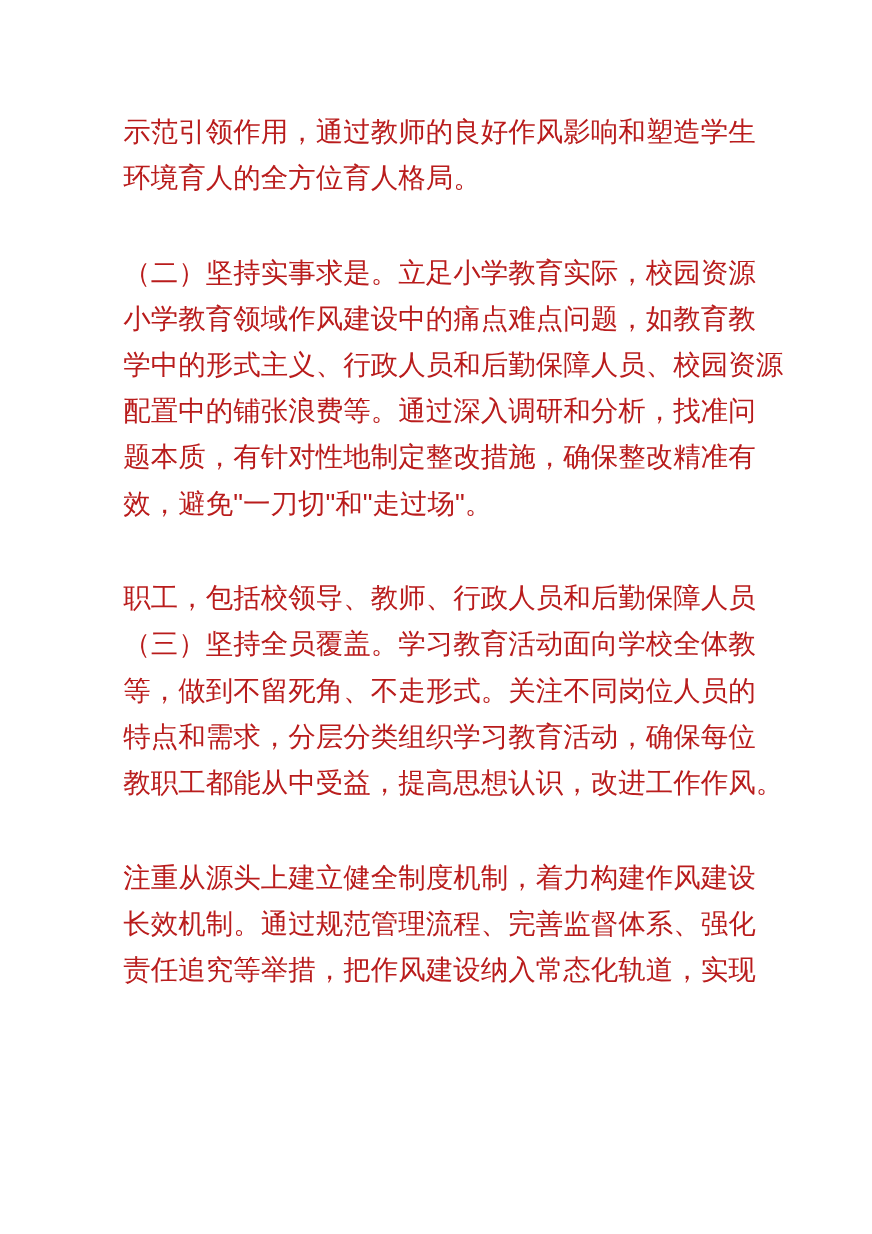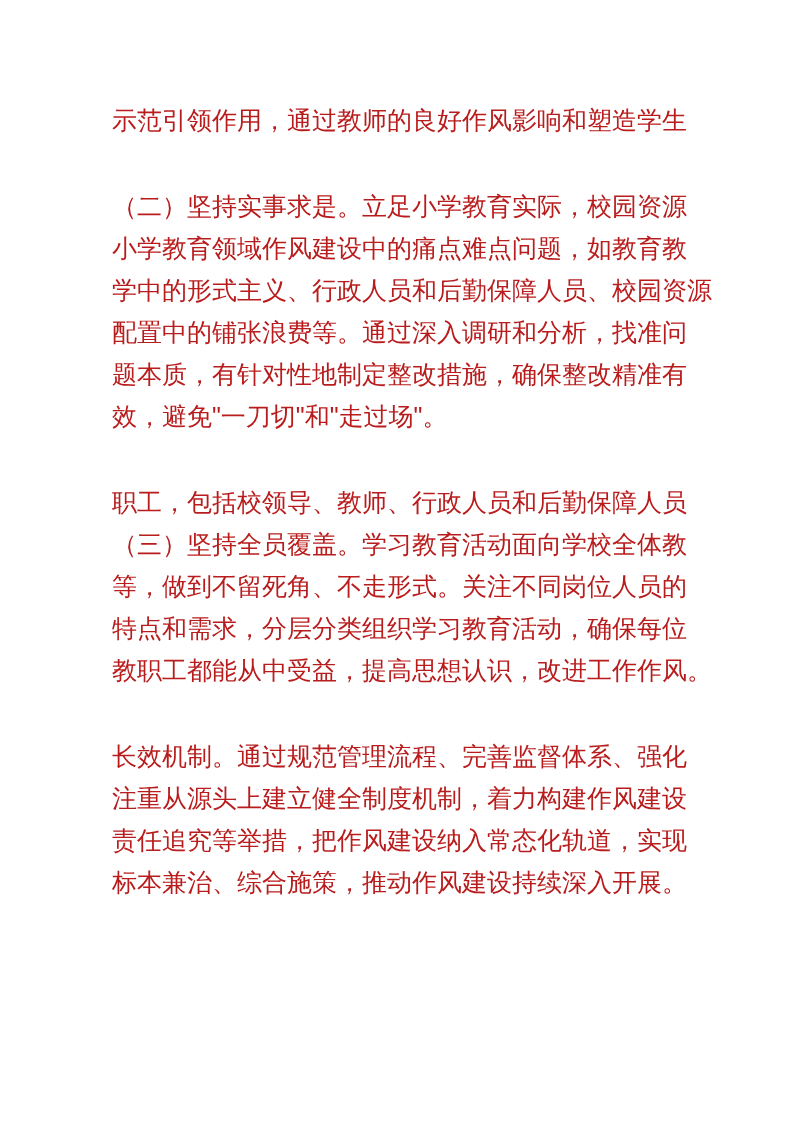--- a/index.html
+++ b/index.html
@@ -33,40 +33,40 @@
   }
 </style>
 </head>
 <body>
 
 <div class="page">
   <div class="content">
 
     <div class="paragraph">
       <div class="line">示范引领作用，通过教师的良好作风影响和塑造学生</div>
+      <div class="line">环境育人的全方位育人格局。</div>
     </div>
 
     <div class="paragraph">
       <div class="line">（二）坚持实事求是。立足小学教育实际，校园资源</div>
       <div class="line">小学教育领域作风建设中的痛点难点问题，如教育教</div>
       <div class="line">学中的形式主义、行政人员和后勤保障人员、校园资源</div>
       <div class="line">配置中的铺张浪费等。通过深入调研和分析，找准问</div>
       <div class="line">题本质，有针对性地制定整改措施，确保整改精准有</div>
       <div class="line">效，避免"一刀切"和"走过场"。</div>
     </div>
 
     <div class="paragraph">
       <div class="line">职工，包括校领导、教师、行政人员和后勤保障人员</div>
       <div class="line">（三）坚持全员覆盖。学习教育活动面向学校全体教</div>
       <div class="line">等，做到不留死角、不走形式。关注不同岗位人员的</div>
       <div class="line">特点和需求，分层分类组织学习教育活动，确保每位</div>
       <div class="line">教职工都能从中受益，提高思想认识，改进工作作风。</div>
     </div>
 
     <div class="paragraph">
+      <div class="line">注重从源头上建立健全制度机制，着力构建作风建设</div>
       <div class="line">长效机制。通过规范管理流程、完善监督体系、强化</div>
-      <div class="line">注重从源头上建立健全制度机制，着力构建作风建设</div>
       <div class="line">责任追究等举措，把作风建设纳入常态化轨道，实现</div>
-      <div class="line">标本兼治、综合施策，推动作风建设持续深入开展。</div>
     </div>
 
   </div>
 </div>
 
 </body></html>

